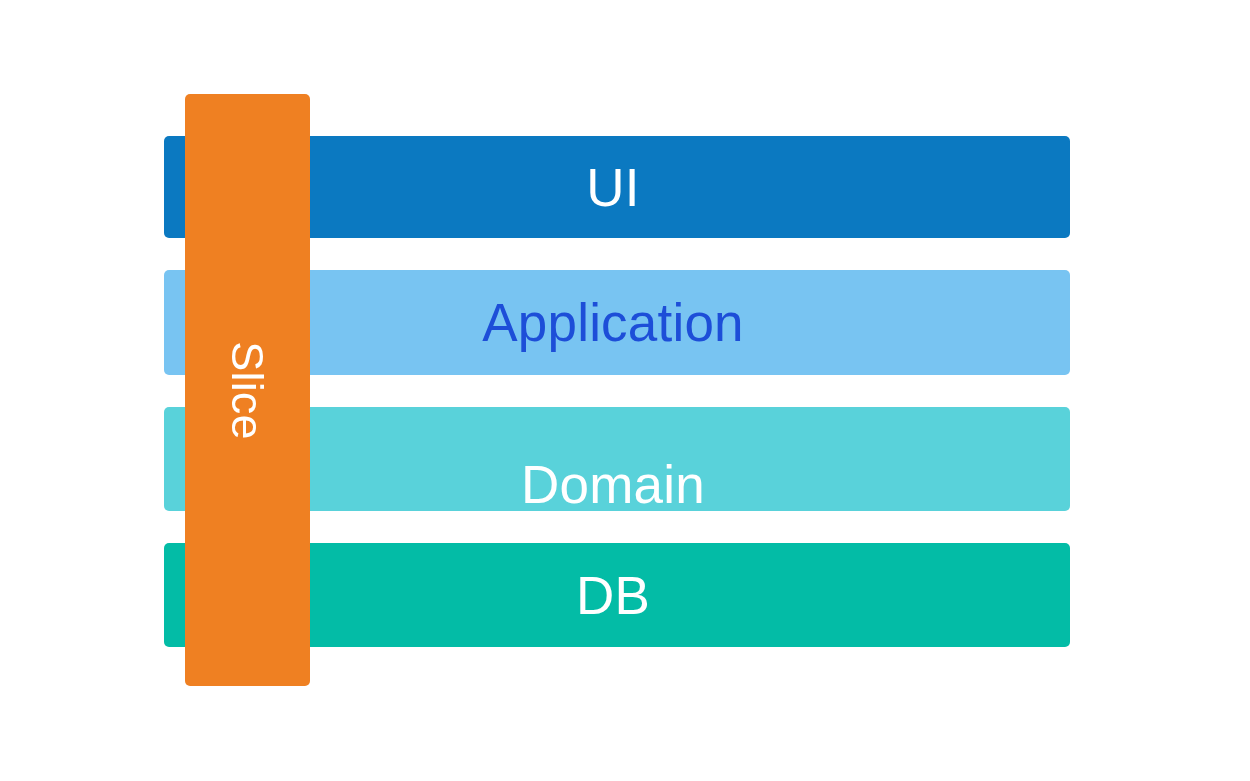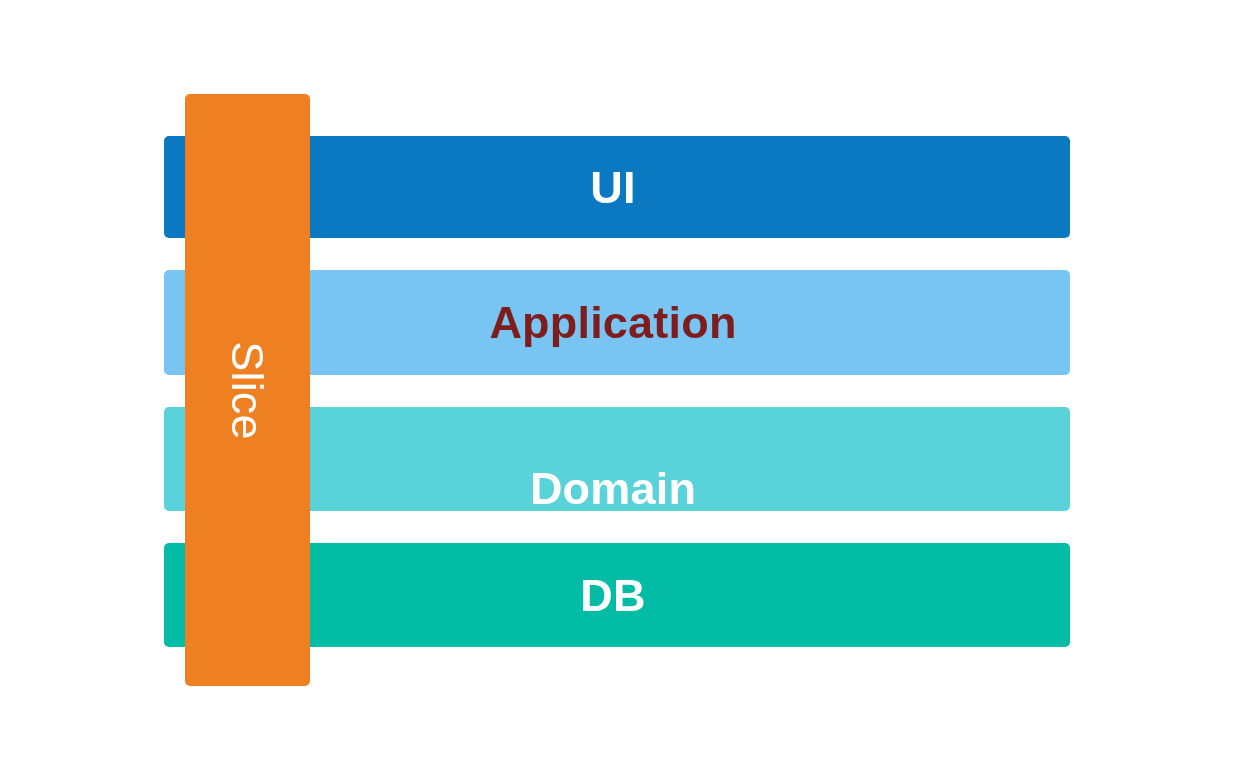--- a/index.html
+++ b/index.html
@@ -24,22 +24,22 @@
     width: 906px;
     border-radius: 5px;
     display: flex;
     align-items: center;
     justify-content: center;
     box-sizing: border-box;
   }
   .layer-label {
     color: #ffffff;
     font-family: "Liberation Sans", sans-serif;
-    font-size: 45px;
-    font-weight: 700;
+    font-size: 53px;
+    font-weight: 400;
     line-height: 1;
     letter-spacing: 0.2px;
     white-space: nowrap;
     
     position: relative;
     left: -4px;
   }
   #layer-ui {
     top: 136px;
     height: 102px;
@@ -82,21 +82,21 @@
 </head>
 <body style="background: rgb(255, 255, 255);">
 
 <div id="diagram-canvas" style="background: rgb(255, 255, 255);">
 
   <div class="layer-bar" id="layer-ui" style="background: rgb(11, 121, 193);">
     <span class="layer-label" style="color: rgb(255, 255, 255);">UI</span>
   </div>
 
   <div class="layer-bar" id="layer-application" style="background: rgb(120, 196, 242);">
-    <span class="layer-label" style="color: #7f1d1d; text-align: center;">Application</span>
+    <span class="layer-label" style="color: #1d4ed8; text-align: center;">Application</span>
   </div>
 
   <div class="layer-bar" id="layer-domain" style="background: rgb(89, 210, 218); align-items: flex-end;">
     <span class="layer-label" style="color: rgb(255, 255, 255);">Domain</span>
   </div>
 
   <div class="layer-bar" id="layer-db" style="background: rgb(3, 188, 166);">
     <span class="layer-label" style="color: rgb(255, 255, 255);">DB</span>
   </div>
 

